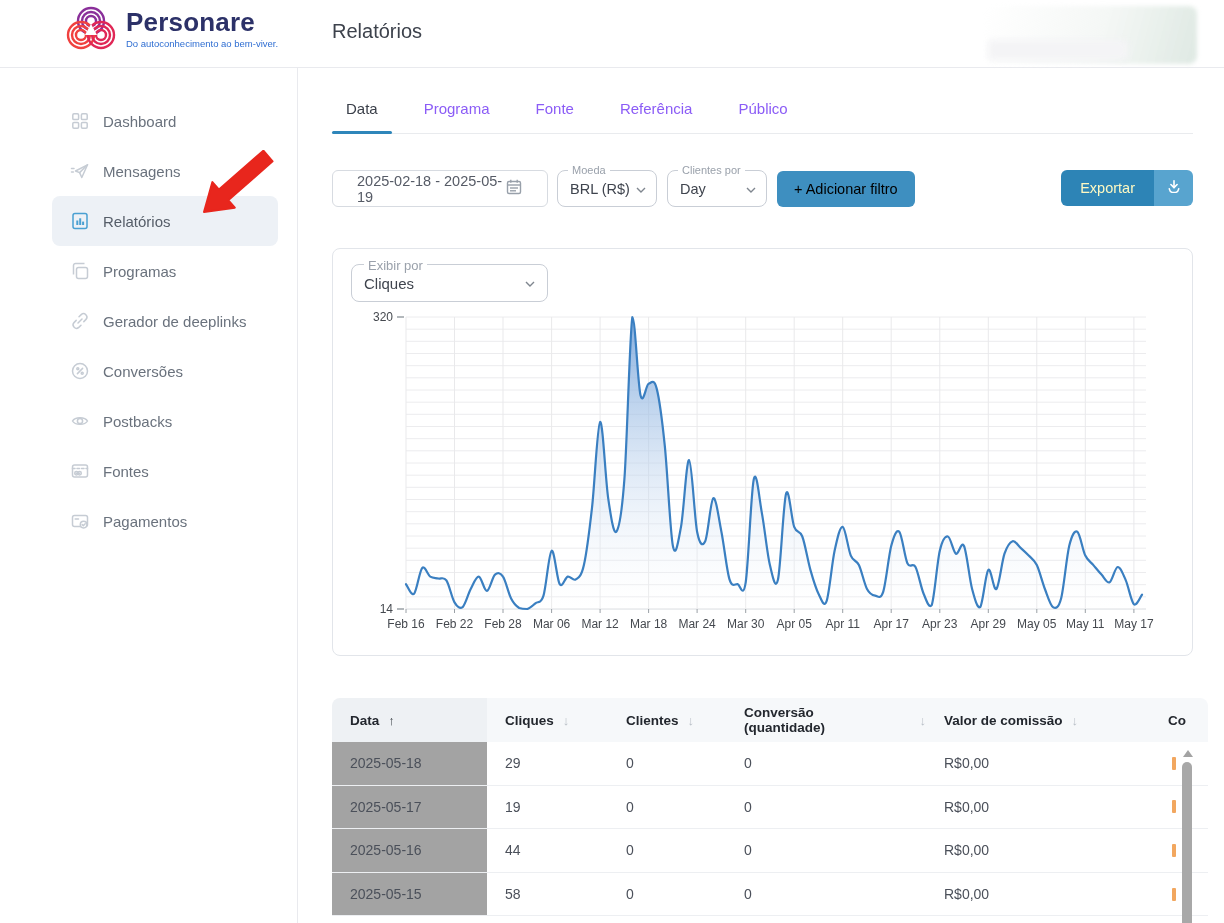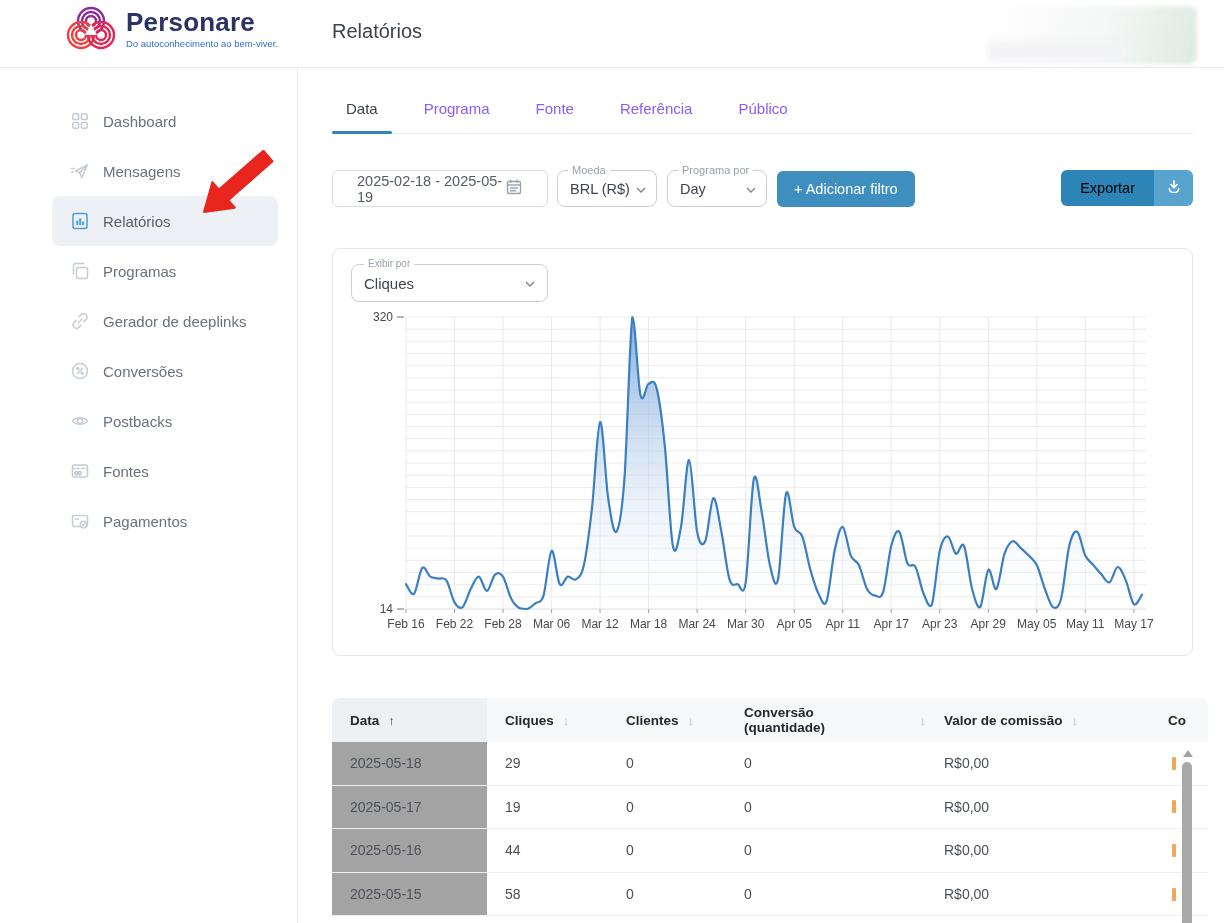--- a/index.html
+++ b/index.html
@@ -41,31 +41,31 @@
   .filters { position:absolute; left:332px; top:170px; width:861px; height:38px; }
   .date-field { position:absolute; left:0; top:0; width:216px; height:37px; border:1px solid #d7dbe1; border-radius:6px;
     display:flex; align-items:center; padding:0 24px; cursor:pointer; background:#fff; }
   .date-field .value { font-size:14.5px; color:#565b66; flex:1; }
   .select-field { position:absolute; top:0; height:37px; border:1px solid #c9ced6; border-radius:8px; background:#fff;
     display:flex; align-items:center; padding:0 10px 0 12px; cursor:pointer; }
   .select-field .flabel { position:absolute; top:-7px; left:10px; background:#fff; padding:0 4px; font-size:11px; color:#9aa1ab; }
   .select-field .value { font-size:14.5px; color:#3f444e; flex:1; }
   .sel-moeda { left:225px; width:100px; }
   .sel-agrupar { left:335px; width:100px; }
-  .btn-add-filter { position:absolute; left:445px; top:1px; height:36px; padding:0 17px; background:#3e8fc0; color:#ffffff;
+  .btn-add-filter { position:absolute; left:445px; top:1px; height:36px; padding:0 17px; background:#3e8fc0; color:#000000;
     border:none; border-radius:6px; font-size:14.5px; font-family:inherit; cursor:pointer; }
   .btn-export { position:absolute; right:0; top:0; height:36px; display:flex; border-radius:6px; overflow:hidden; cursor:pointer; }
-  .btn-export .main { background:#2d84b6; color:#000000; font-size:14.5px; display:flex; align-items:center; padding:0 19px; }
+  .btn-export .main { background:#2d84b6; color:#fef9c3; font-size:14.5px; display:flex; align-items:center; padding:0 19px; }
   .btn-export .icon-part { background:#58a4cf; width:39px; display:flex; align-items:center; justify-content:center; }
 
   
   .chart-card { position:absolute; left:332px; top:248px; width:861px; height:408px; border:1px solid #e2e5ea; border-radius:8px; background:#fff; }
   .sel-exibir { position:absolute; left:18px; top:15px; width:197px; height:38px; border:1px solid #c9ced6; border-radius:8px;
     display:flex; align-items:center; padding:0 12px; cursor:pointer; background:#fff; }
-  .sel-exibir .flabel { position:absolute; top:-7px; left:12px; background:#fff; padding:0 4px; font-size:10px; color:#9aa1ab;text-align:center; }
+  .sel-exibir .flabel { position:absolute; top:-7px; left:12px; background:#fff; padding:0 4px; font-size:13px; color:#9aa1ab;text-align:center; }
   .sel-exibir .value { font-size:15px; color:#3f444e; flex:1; }
   #clicks-chart { position:absolute; left:0; top:58px; }
   .axis-label { font-size:12px; fill:#45494f; font-family:"Liberation Sans",sans-serif; }
 
   
   .table-wrap { position:absolute; left:332px; top:698px; width:876px; height:225px; overflow:hidden; }
   .thead { display:flex; height:44px; border-radius:8px 8px 0 0; overflow:hidden; }
   .th { display:flex; align-items:center; padding-left:18px; background:#f6f8fa; font-size:13.5px; font-weight:700; color:#23272e; cursor:pointer; }
   .th.first { background:#eef1f4; }
   .th .sort { margin-left:9px; font-size:13px; }
@@ -243,21 +243,21 @@
       <span class="flabel">Moeda</span>
       <span class="value">BRL (R$)</span>
       <span>
         <svg width="10" height="7" viewBox="0 0 10 7" fill="none">
             <polyline points="1,1 5,5 9,1" stroke="#7f868f" stroke-width="1.4"></polyline>
           </svg>
       </span>
     </div>
 
     <div class="select-field sel-agrupar">
-      <span class="flabel">Programa por</span>
+      <span class="flabel">Clientes por</span>
       <span class="value">Day</span>
       <span>
         <svg width="10" height="7" viewBox="0 0 10 7" fill="none">
             <polyline points="1,1 5,5 9,1" stroke="#7f868f" stroke-width="1.4"></polyline>
           </svg>
       </span>
     </div>
 
     <button class="btn-add-filter">+ Adicionar filtro</button>
 

